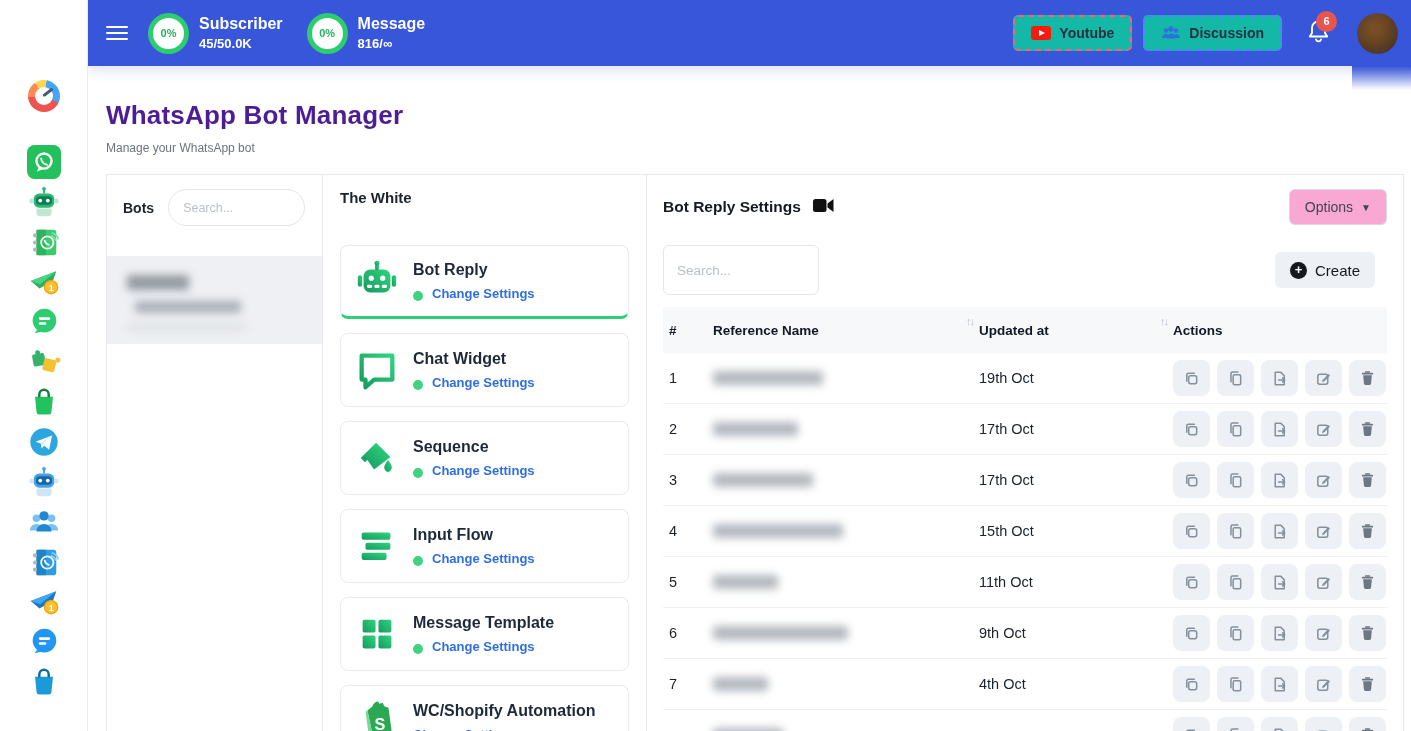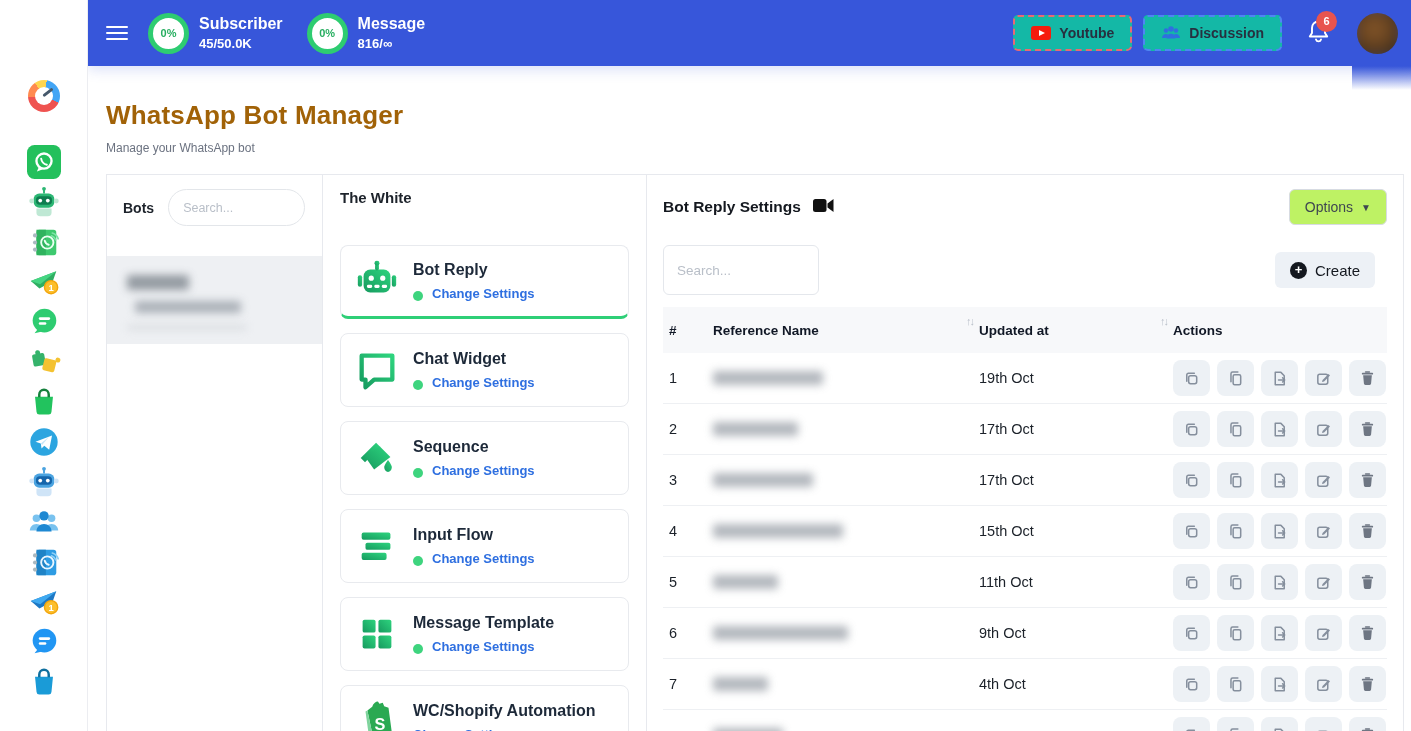--- a/index.html
+++ b/index.html
@@ -47,21 +47,21 @@
     background:#e8544e; color:#fff; font-size:11px; font-weight:bold; display:flex; align-items:center; justify-content:center; }
   .avatar { width:41px; height:41px; border-radius:50%; overflow:hidden; cursor:pointer; flex:none; }
   .avatar-inner { width:100%; height:100%; transform:scale(1.35);
     background:radial-gradient(circle at 45% 42%, #8a5a2b 0%, #63401f 40%, #31291f 78%); filter:blur(5px); }
   .avatar-tail { position:absolute; right:0; top:66px; width:59px; height:24px;
     background:linear-gradient(180deg,#3756da,rgba(55,86,218,0)); z-index:19; }
 
   
   .content { position:absolute; left:88px; top:66px; width:1323px; height:665px; background:#fff; overflow:hidden; }
   .page-head { padding:34px 18px 0 18px; }
-  .page-title { font-size:26px; font-weight:bold; color:#a16207; letter-spacing:.2px; }
+  .page-title { font-size:26px; font-weight:bold; color:#4c1d95; letter-spacing:.2px; }
   .page-sub { font-size:12px; color:#6b7280; margin-top:10px; }
 
   .panel { margin:19px 7px 0 18px; background:#fff; border:1px solid #e7e9ee; display:flex; height:620px; }
 
   
   .col-bots { width:216px; border-right:1px solid #e7e9ee; flex:none; }
   .bots-head { display:flex; align-items:center; padding:14px 0 14px 16px; }
   .bots-title { font-size:14px; font-weight:bold; color:#1d232b; margin-right:14px; }
   .pill-search { width:137px; height:37px; border:1px solid #e3e6ea; border-radius:19px;
     padding:0 14px; font-size:12.5px; color:#3c4450; outline:none; }
@@ -83,21 +83,21 @@
   .card-icon svg { width:46px; height:46px; }
   .card-name { font-size:16px; font-weight:600; color:#1d2939; }
   .card-linkrow { display:flex; align-items:flex-end; margin-top:7px; }
   .dot { width:10px; height:10px; border-radius:50%; background:#3ed47e; margin-right:9px; }
   .card-link { font-size:13px; font-weight:bold; color:#2e6fe0; cursor:pointer; }
 
   
   .col-main { flex:1; padding:14px 16px; min-width:0; }
   .main-head { display:flex; align-items:center; height:36px; }
   .main-title { font-size:15.5px; font-weight:bold; color:#14181f; margin-right:12px; }
-  .btn-options { margin-left:auto; height:36px; padding:0 15px; background:#bef264; border:1px solid #d7dbe2;
+  .btn-options { margin-left:auto; height:36px; padding:0 15px; background:#f9a8d4; border:1px solid #d7dbe2;
     border-radius:6px; font-size:14px; color:#3f4651; display:flex; align-items:center; cursor:pointer; }
   .caret { margin-left:8px; font-size:10px; color:#3f4651; }
   .search-row { margin-top:20px; display:flex; align-items:center; }
   .box-search { width:156px; height:50px; border:1px solid #e4e7ec; border-radius:6px; padding:0 13px;
     font-size:13.5px; color:#3c4450; outline:none; }
   .box-search::placeholder { color:#b9bfc8; }
   .btn-create { margin-left:auto; margin-right:12px; height:36px; padding:0 15px; background:#edf1f6;
     border:none; border-radius:6px; font-size:15px; color:#14181f; display:flex; align-items:center; cursor:pointer; }
   .plus-circle { width:17px; height:17px; border-radius:50%; background:#14181f; color:#fff; font-size:13px;
     font-weight:bold; display:flex; align-items:center; justify-content:center; margin-right:8px; line-height:0; }

